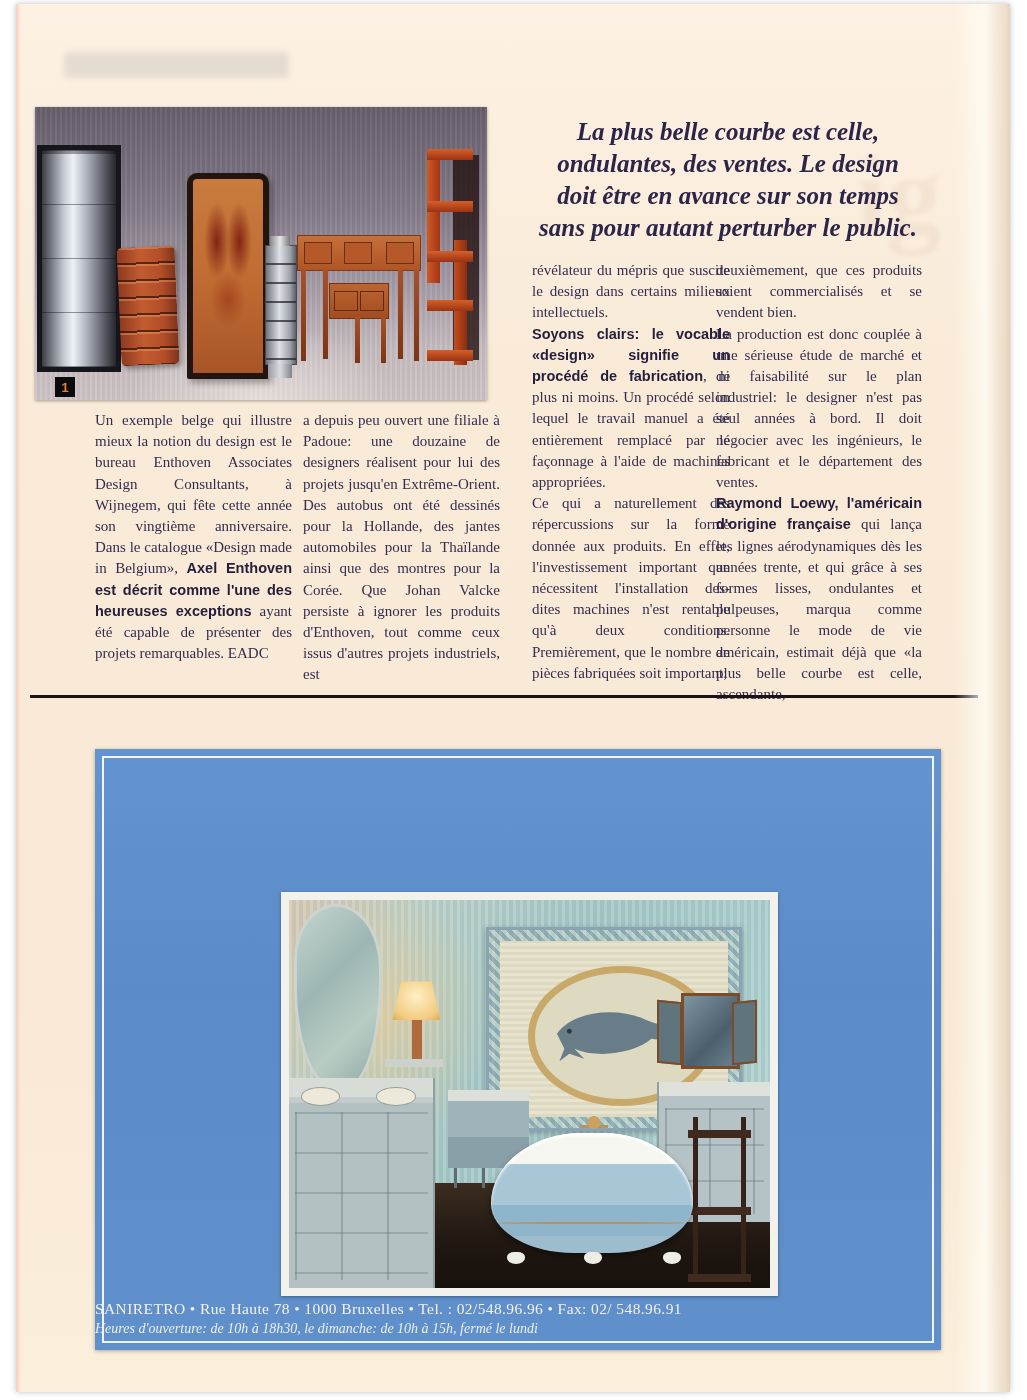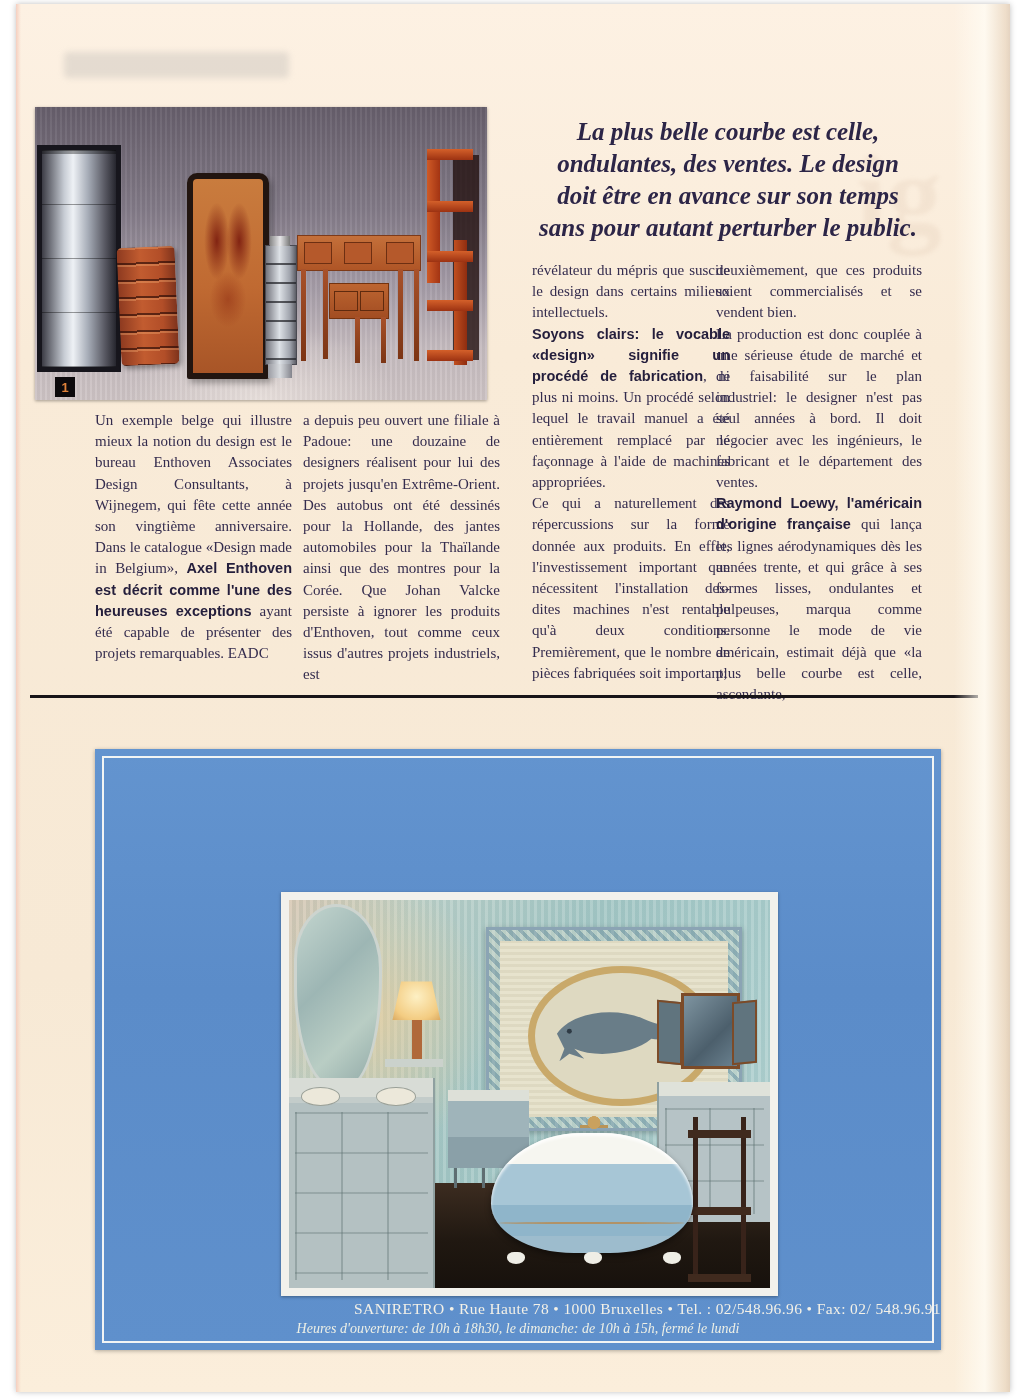--- a/index.html
+++ b/index.html
@@ -82,23 +82,23 @@
   .divider{position:absolute;left:14px;top:691px;width:948px;height:3px;background:#181418;}
 
   
   .ad{position:absolute;left:79px;top:745px;width:846px;height:601px;background:#5e8fcb;
       background:linear-gradient(180deg,#6394cf,#5b8cc9 40%,#5f90cc);box-shadow:0 1px 4px rgba(0,0,0,.3);}
   .ad-inner-border{position:absolute;inset:7px;border:2px solid rgba(250,250,245,.95);pointer-events:none;}
   .ad-title{position:absolute;left:0;top:26px;width:100%;text-align:center;color:#f5f3ea;
       font-size:47px;letter-spacing:7px;font-weight:normal;}
   .ad-subtitle{position:absolute;left:0;top:86px;width:100%;text-align:center;color:#f6f3e9;
       font-style:italic;font-size:19px;line-height:27px;white-space:pre-line;}
-  .ad-contact{position:absolute;left:0;top:551px;width:100%;text-align:right;color:#f4f1e7;
+  .ad-contact{position:absolute;left:0;top:551px;width:100%;text-align:left;color:#f4f1e7;
       font-size:15.5px;letter-spacing:.4px;}
-  .ad-hours{position:absolute;left:0;top:572px;width:100%;text-align:center;color:#eef0e6;
+  .ad-hours{position:absolute;left:0;top:572px;width:100%;color:#eef0e6;
       font-style:italic;font-size:14px;}
 
   
   .bath-frame{position:absolute;left:186px;top:143px;width:497px;height:404px;background:#f2f1ec;
       box-shadow:0 1px 3px rgba(0,0,0,.35);}
   .bath{position:absolute;inset:8px;overflow:hidden;
       background:
       radial-gradient(ellipse 160px 200px at 18% 30%,rgba(250,205,140,.55),rgba(250,205,140,0) 70%),
       repeating-linear-gradient(90deg,rgba(255,255,255,.10) 0 3px,rgba(0,80,90,.05) 3px 7px),
       linear-gradient(120deg,#d9c9b4 0%,#bcd0c9 18%,#a6c8c6 45%,#aecfce 75%,#b8d4d3 100%);}

